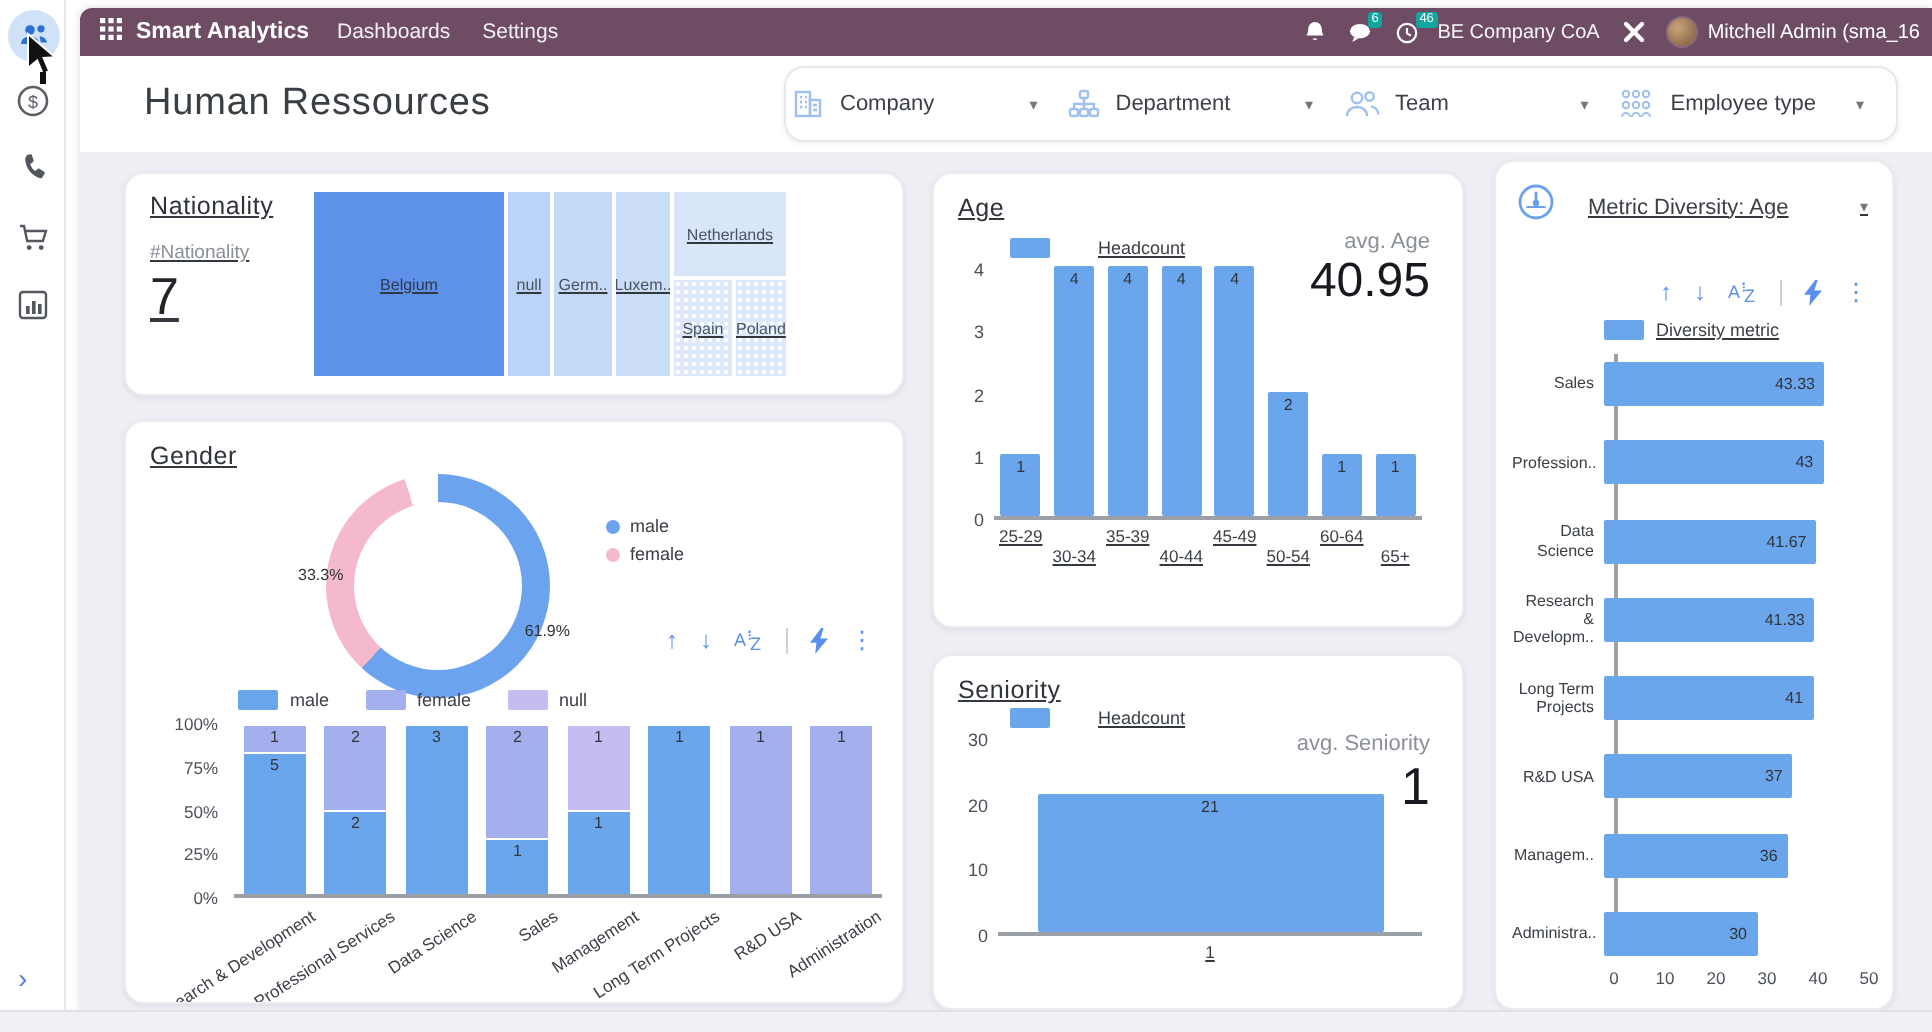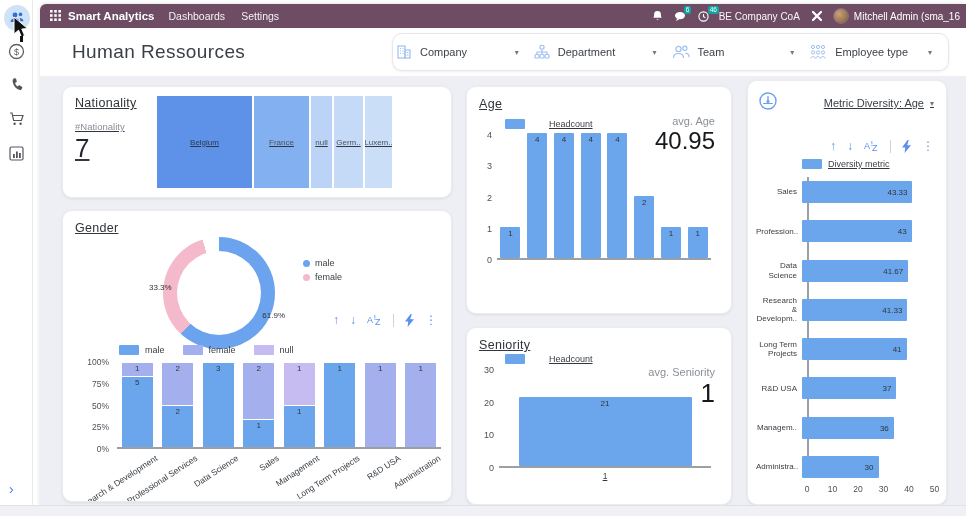--- a/index.html
+++ b/index.html
@@ -112,21 +112,21 @@
   .vplot { position:relative; border-bottom:2px solid #9aa0a6; display:flex; align-items:flex-end; }
   .vbar { background:#6ba6ec; border-radius:1px; position:relative; cursor:pointer; }
   .vbar span { position:absolute; top:2px; left:0; right:0; text-align:center; font-size:8px; color:#2f343a; }
   .xlabels { display:flex; font-size:8.5px; color:#3b4046; }
   .xslot { flex:1; text-align:center; }
   .xslot.low { padding-top:13px; }
   .xslot.high { padding-top:3px; }
 
   
   #card-diversity { left:707px; top:4px; width:200px; height:425px; padding:10px 10px; }
-  .dv-head { display:flex; align-items:center; gap:6px;text-align:right; }
+  .dv-head { display:flex; align-items:center; gap:16px; }
   .dv-title { font-size:11px; color:#3c4148; flex:1; }
   .dv-caret { font-size:8px; color:#777; margin-right:2px; cursor:pointer; }
   #dv-tools { right:12px; top:58px; }
   .dv-legend { display:flex; align-items:center; gap:6px; font-size:9px; color:#3c4147;
     margin:44px 0 0 44px; }
   .hchart { position:absolute; left:8px; right:10px; top:100px; bottom:26px; }
   .hrows { position:absolute; inset:0 0 0 0; display:flex; flex-direction:column; justify-content:space-between; }
   .hrow { display:flex; align-items:center; height:22px; }
   .hlabel { width:46px; font-size:8px; color:#3b4046; text-align:right; padding-right:5px; line-height:1.15; }
   .hbar { height:22px; background:#6ba6ec; border-radius:1px; position:relative; cursor:pointer;padding-left:14px; }
@@ -307,24 +307,30 @@
   <div class="dash">
 
     <div class="card" id="card-nationality">
       <div class="nat-left">
         <div class="card-title">Nationality</div>
         <div class="nat-metric-label">#Nationality</div>
         <div class="nat-metric-value">7</div>
       </div>
       <div class="treemap">
         <div class="tile" style="width:95px;background:#5e92e8;color:#2c3950;">Belgium</div>
-        <div class="tile" style="width:55px;background:#83b0f0;">France</div>
         <div class="tile" style="width:21px;background:#bad3f6;">null</div>
         <div class="tile" style="width:29px;background:#c4daf7;">Germ..</div>
         <div class="tile" style="width:27px;background:#cadef8;">Luxem..</div>
+        <div class="tm-col" style="width:56px;">
+          <div class="tile" style="height:42px;background:#d9e6fa;">Netherlands</div>
+          <div class="tm-row">
+            <div class="tile dotty" style="flex:1.15;background-color:#dce8fb;">Spain</div>
+            <div class="tile dotty" style="flex:1;background-color:#dce8fb;">Poland</div>
+          </div>
+        </div>
       </div>
     </div>
 
     <div class="card" id="card-gender">
       <div class="card-title">Gender</div>
       <div class="donut" style="background: conic-gradient(rgb(107, 163, 238) 0deg, rgb(107, 163, 238) 61.9%, rgb(245, 185, 204) 61.9%, rgb(245, 185, 204) 95.2%, rgb(255, 255, 255) 95.2%, rgb(255, 255, 255) 100%);">
         <span class="donut-label dl-female">33.3%</span>
         <span class="donut-label dl-male">61.9%</span>
       </div>
       <div class="gd-legend">
@@ -529,20 +535,30 @@
                 <span>1</span>
               </div>
             </div>
             <div class="st-slot" style="flex: 1 1 0%;">
               <div class="vbar" style="width: 20px; height: 31.25px;">
                 <span>1</span>
               </div>
             </div>
           </div>
       </div>
+      <div class="xlabels" id="age-xlabels" style="margin-left:18px;width:214px;">
+          <div class="xslot high">25-29</div>
+          <div class="xslot low">30-34</div>
+          <div class="xslot high">35-39</div>
+          <div class="xslot low">40-44</div>
+          <div class="xslot high">45-49</div>
+          <div class="xslot low">50-54</div>
+          <div class="xslot high">60-64</div>
+          <div class="xslot low">65+</div>
+        </div>
     </div>
 
     <div class="card" id="card-seniority">
       <div class="card-title">Seniority</div>
       <div class="mini-legend" style="margin-top:2px;">
           <span class="sw" style="background:#6ba6ec"></span>
           <span>Headcount</span>
         </div>
       <div class="avg" style="top:38px;">
         <div class="avg-label">avg. Seniority</div>

